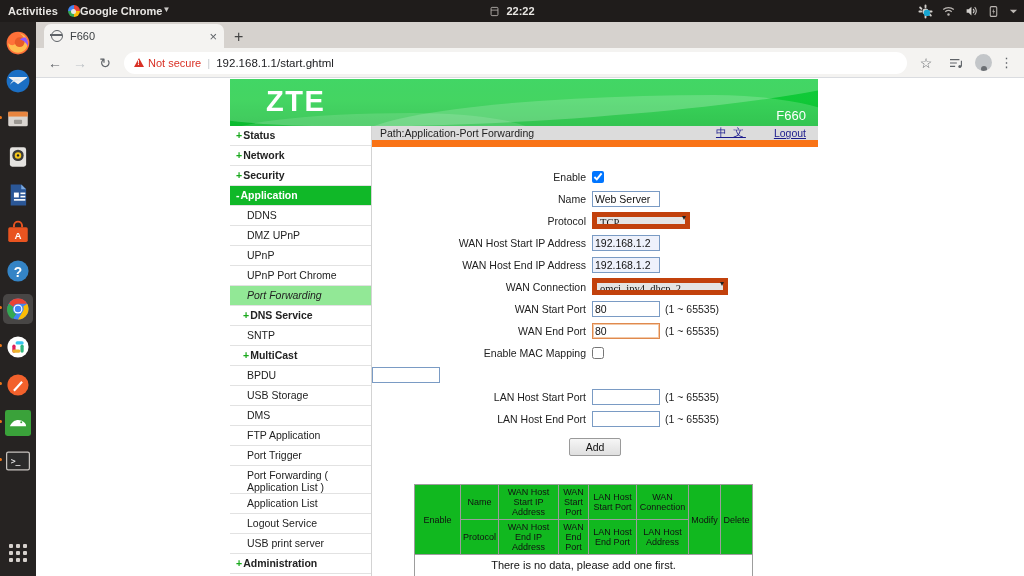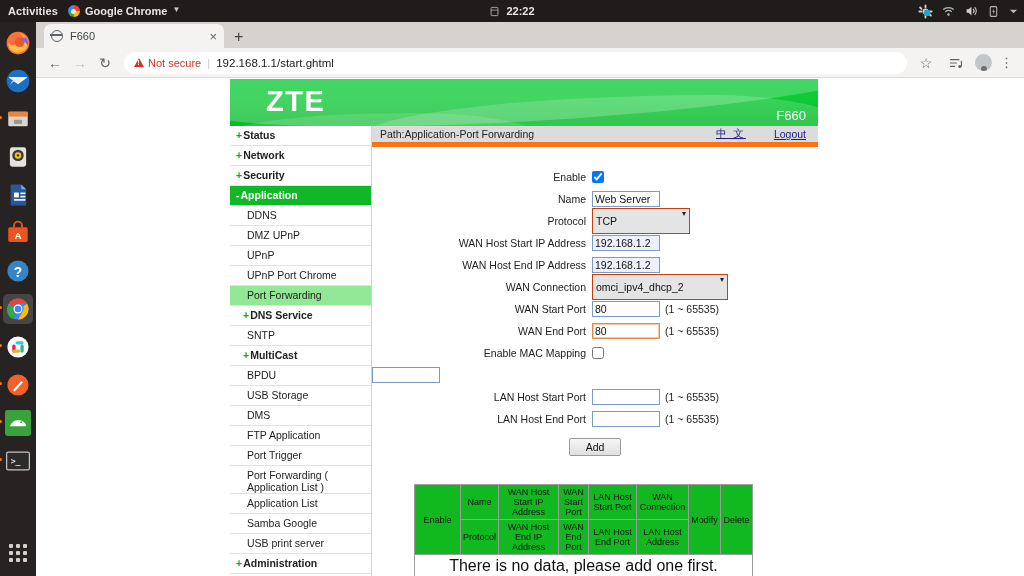--- a/index.html
+++ b/index.html
@@ -12,21 +12,21 @@
   body { background: #2c2c2c; }
 
   
   #topbar {
     position: absolute; left: 0; top: 0; width: 1024px; height: 22px;
     background: #1f1c1b; color: #e8e6e3;
     font-size: 11px; font-weight: bold;
     display: flex; align-items: center;
   }
   #topbar .activities { padding: 0 10px 0 8px; letter-spacing: .1px; }
-  #topbar .appmenu { display: flex; align-items: flex-start; gap: 5px; }
+  #topbar .appmenu { display: flex; align-items: flex-start; }
   #topbar .chrome-dot {
     width: 12px; height: 12px; border-radius: 50%;
     background: conic-gradient(#ea4335 0 25%, #fbbc05 25% 50%, #34a853 50% 75%, #4285f4 75% 100%);
     position: relative;
   }
   #topbar .chrome-dot::after {
     content: ""; position: absolute; left: 3.5px; top: 3.5px;
     width: 5px; height: 5px; border-radius: 50%; background: #e8e6e3;
   }
   #topbar .caret { font-size: 8px; opacity: .85; }
@@ -164,27 +164,27 @@
     height: 20px; line-height: 19px; font-size: 10.5px; color: #222;
     border-bottom: 1px solid #e2e2e2; padding-left: 8px;
     white-space: nowrap; overflow: hidden;
   }
   .nav.group { font-weight: bold; padding-left: 6px; }
   .nav.group .pm { color: #17a81a; font-weight: bold; margin-right: 1px; }
   .nav.sub { padding-left: 17px; }
   .nav.sub.group { padding-left: 13px; font-weight: bold; }
   .nav.open { background: #10b828; color: #fff; }
   .nav.open .pm { color: #fff; }
-  .nav.sel { background: #92e896; }
+  .nav.sel { background: #92e896; font-style: italic; }
   .nav.two { height: 28px; line-height: 12px; padding-top: 3px; white-space: normal; }
 
   
   #content { flex: 1; min-width: 0; background: #fff; }
   #pathbar {
-    height: 21px; background: #dcdcdc; border-bottom: 5px solid #f97316;
+    height: 21px; background: #dcdcdc; border-bottom: 7px solid #f97316;
     display: flex; align-items: center; font-size: 10.5px; color: #222;
     padding: 0 12px 0 8px;
   }
   #pathbar .path { flex: 1; }
   #pathbar a { color: #1a1a8c; text-decoration: underline; font-size: 10.5px; margin-left: 28px; }
   #pathbar a.zh { letter-spacing: 2px; }
 
   #form { padding-top: 21px; }
   .row { display: flex; align-items: center; margin-bottom: 5px; height: 17px; }
   .row .lbl {
@@ -194,22 +194,22 @@
   .row .fld { display: flex; align-items: center; gap: 5px; }
   input[type=text] {
     height: 16px; font-size: 10.5px; font-family: "Liberation Sans", sans-serif;
     border: 1px solid #7a9bc4; padding: 0 2px; color: #111; background: #fff;
     outline: none;
   }
   input.filled { background: #eef1fb; }
   input.focused { border: 1px solid #e08a4e; box-shadow: 0 0 0 1px #f3c9a8 inset; }
   .w90 { width: 68px; }
   select {
-    height: 26px; font-size: 10.5px; font-family: Liberation Sans, sans-serif;
-    border: 1px solid #c2410c; background: #e4e4e4; color: #111;
+    height: 17px; font-size: 10.5px; font-family: Liberation Serif, serif;
+    border: 5px solid #c2410c; background: #e4e4e4; color: #111;
     -webkit-appearance: none; appearance: none;
     padding: 0 16px 0 3px;
   }
   .selwrap { position: relative; display: inline-block; }
   .selwrap::after {
     content: "▾"; position: absolute; right: 4px; top: 1px;
     font-size: 8px; color: #222; pointer-events: none;
   }
   .sel-w98 { width: 98px; }
   .sel-w136 { width: 136px; }
@@ -227,21 +227,21 @@
 
   
   #tblwrap { margin: 28px 0 0 42px; width: 338px; }
   table.grid { border-collapse: collapse; width: 338px; table-layout: fixed; }
   table.grid td {
     border: 1px solid #9d9d9d; font-size: 9px; color: #111;
     text-align: center; vertical-align: middle; line-height: 10px;
     background: #11b81f; padding: 2px 1px;
   }
   table.grid td.nodata {
-    background: #fff; font-size: 16px; padding: 4px; line-height: 13px;
+    background: #fff; font-size: 11px; padding: 4px; line-height: 13px;
   }
 </style>
 </head>
 <body>
 
 <div id="topbar">
   <span class="activities">Activities</span>
   <span class="appmenu">
     <span class="chrome-dot"></span>
     <span>Google Chrome</span>
@@ -498,21 +498,21 @@
             <div class="nav sub group"><span class="pm">+</span><span>DNS Service</span></div>
             <div class="nav sub"><span>SNTP</span></div>
             <div class="nav sub group"><span class="pm">+</span><span>MultiCast</span></div>
             <div class="nav sub"><span>BPDU</span></div>
             <div class="nav sub"><span>USB Storage</span></div>
             <div class="nav sub"><span>DMS</span></div>
             <div class="nav sub"><span>FTP Application</span></div>
             <div class="nav sub"><span>Port Trigger</span></div>
             <div class="nav sub two"><span>Port Forwarding ( Application List )</span></div>
             <div class="nav sub"><span>Application List</span></div>
-            <div class="nav sub"><span>Samba Google</span></div>
+            <div class="nav sub"><span>Logout Service</span></div>
             <div class="nav sub"><span>USB print server</span></div>
             <div class="nav group"><span class="pm">+</span><span>Administration</span></div>
             <div class="nav group"></div>
           </div>
 
         <div id="content">
 
           <div id="pathbar">
             <span class="path">Path:Application-Port Forwarding</span>
             <a href="#" class="zh">中 文</a>

